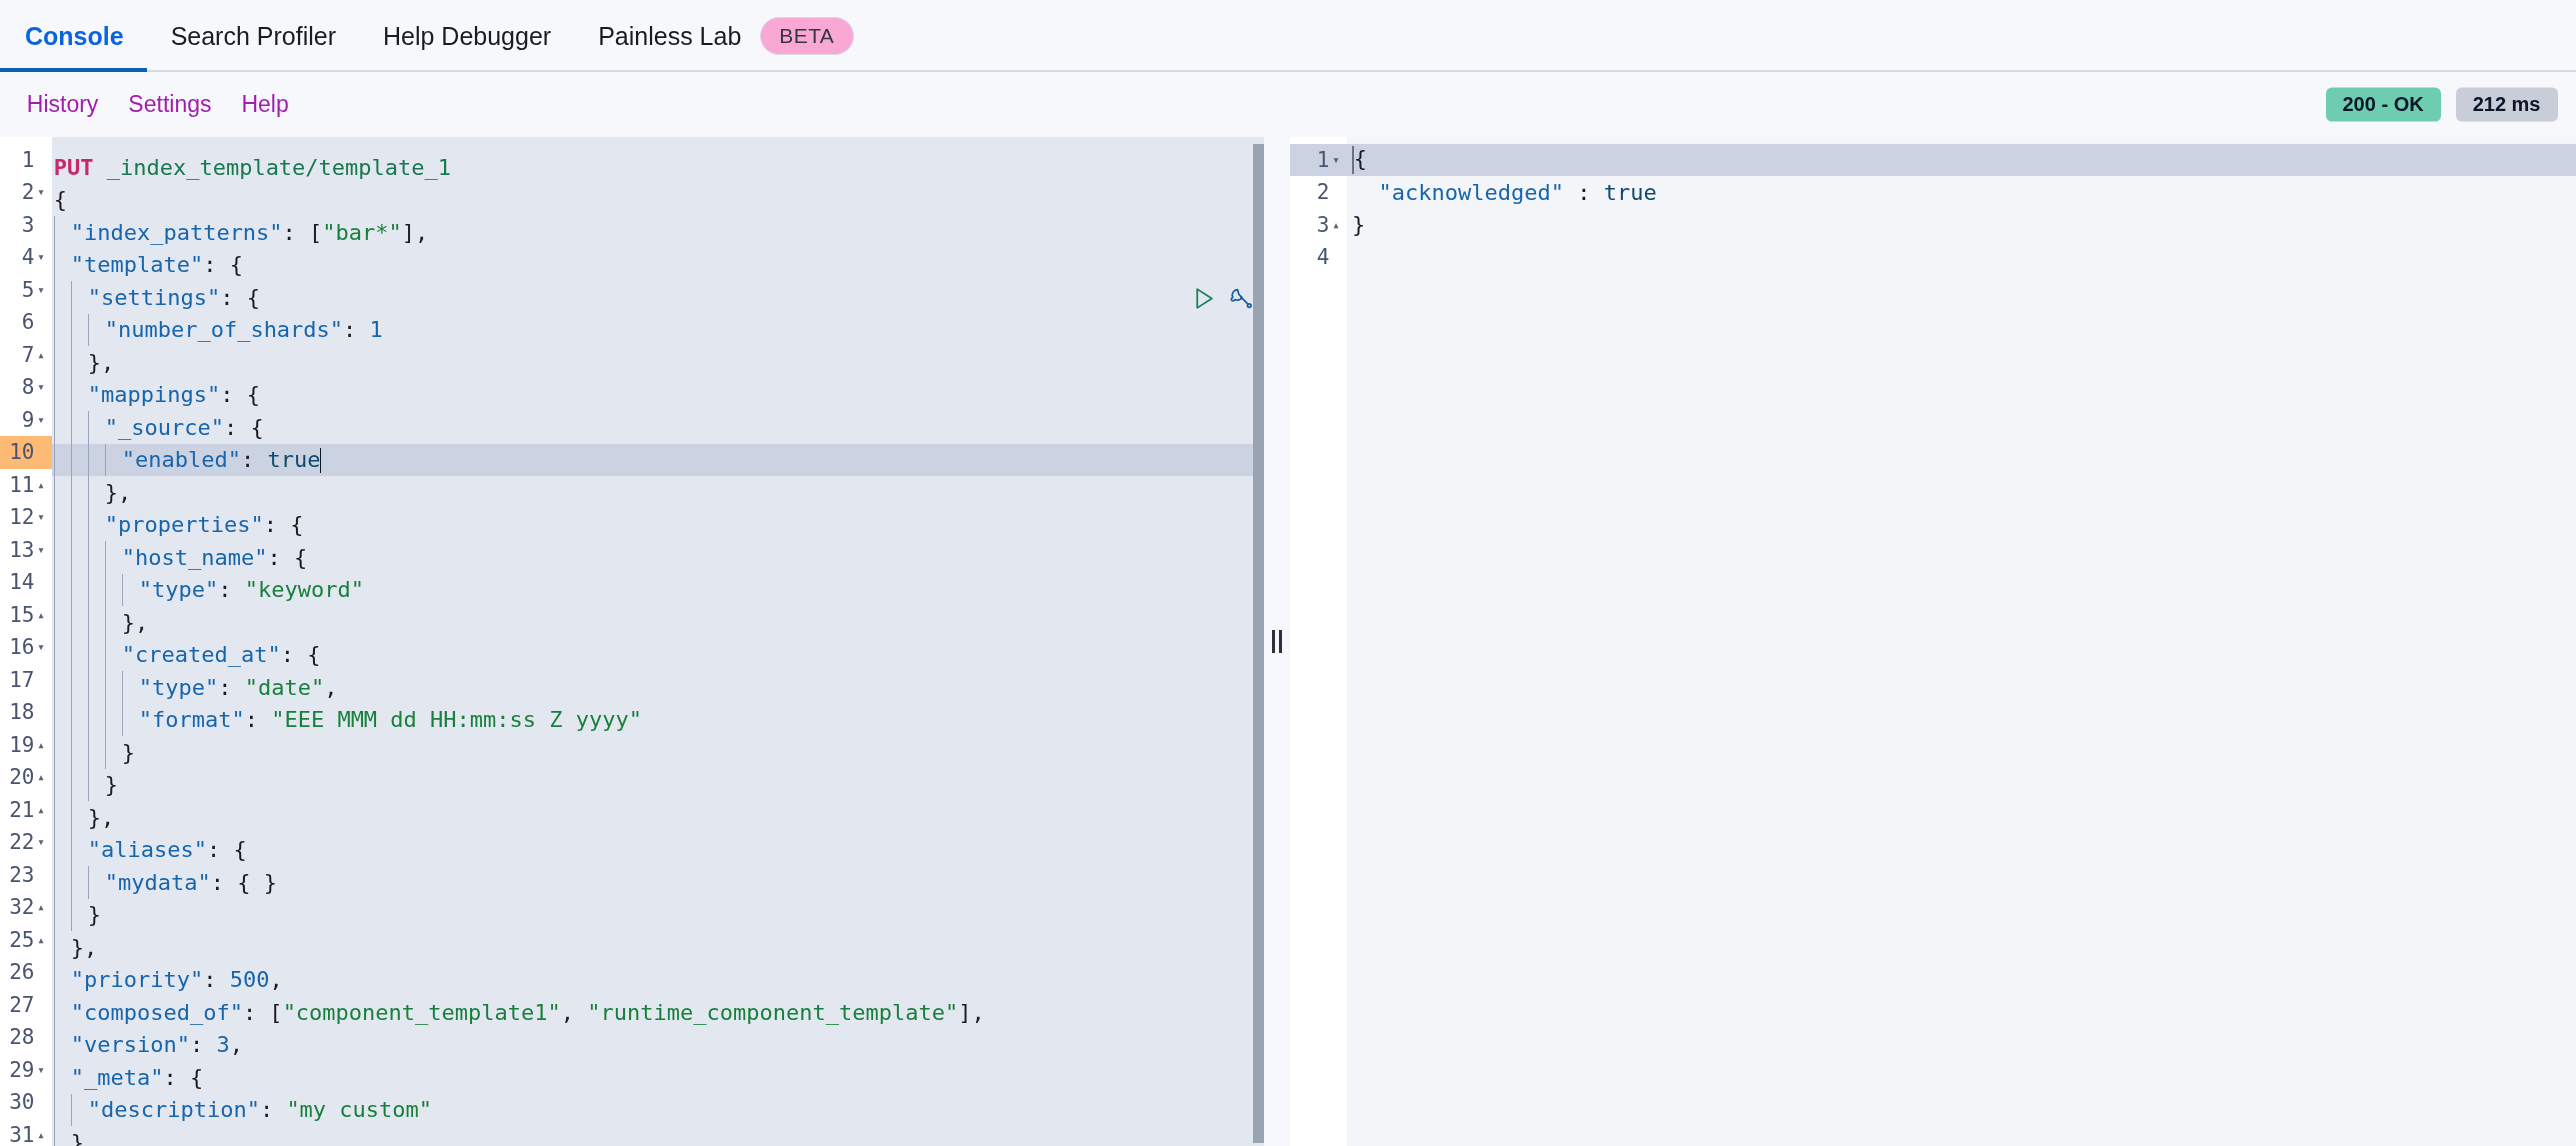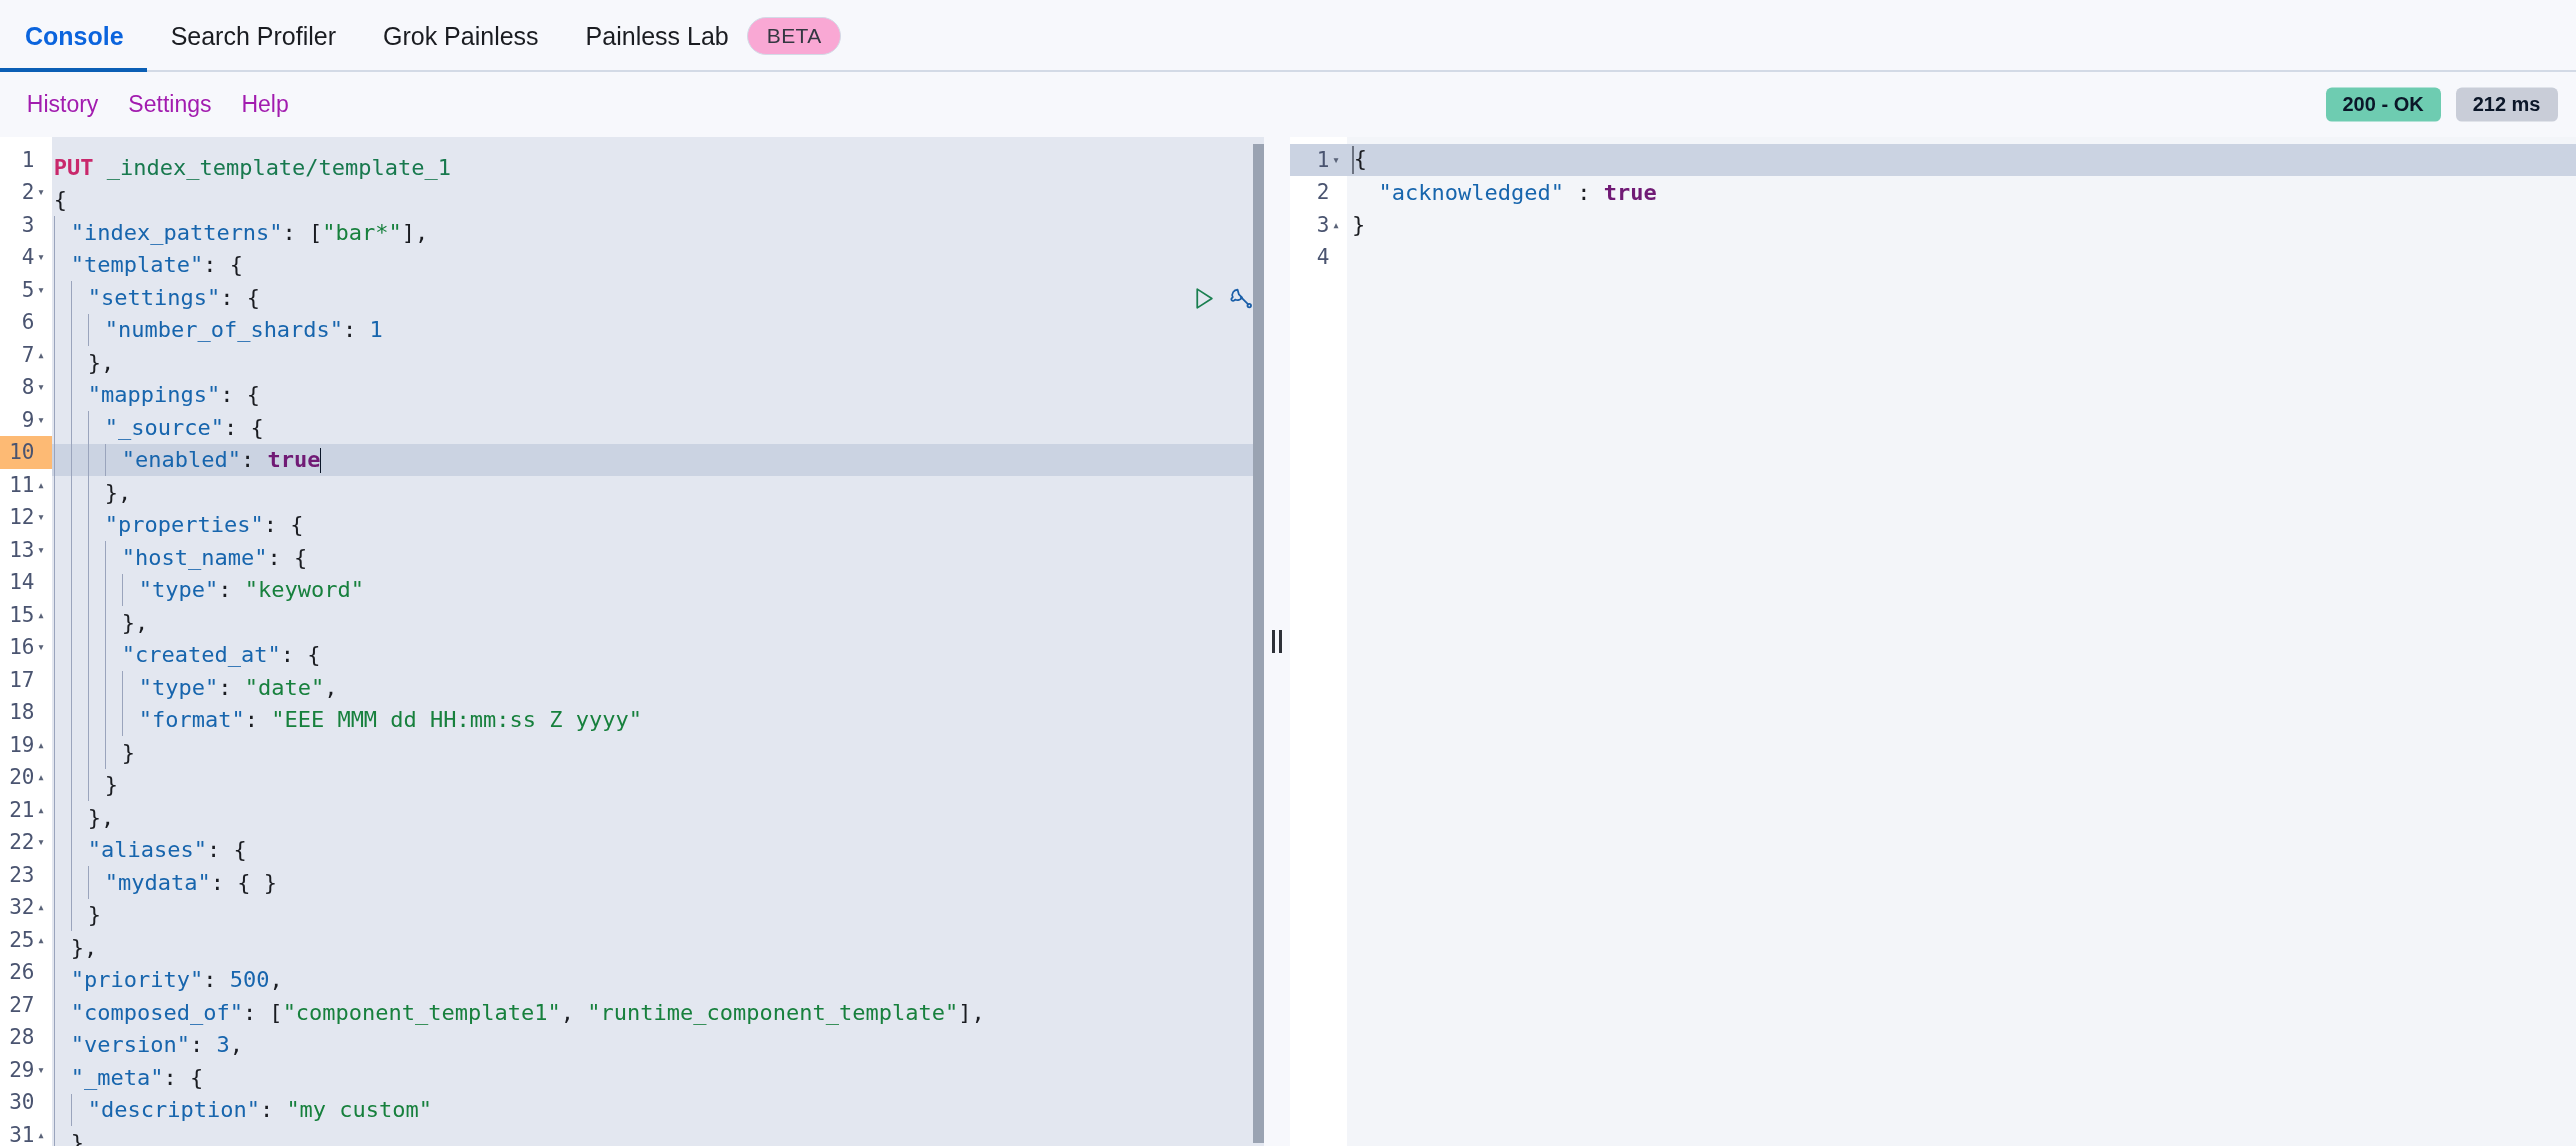--- a/index.html
+++ b/index.html
@@ -167,21 +167,21 @@
   
   .indents { position: absolute; left: 1.7px; top: 0; bottom: 0; display: flex; }
   .iguide { width: 17px; border-left: 1.3px solid #9AA4BC; height: 100%; }
   .ctext { position: relative; z-index: 2; }
 
   .tok-method { color: #C9286B; font-weight: 700; }
   .tok-url    { color: #18794E; }
   .tok-key    { color: #1765AD; }
   .tok-str    { color: #17803D; }
   .tok-num    { color: #1765AD; }
-  .tok-bool   { color: #701a75; font-weight: bold; }
+  .tok-bool   { color: #0c4a6e; }
   .tok-punct  { color: #1A1C21; }
 
   .caret {
     display: inline-block;
     width: 1.7px;
     height: 25px;
     background: #0B1628;
     vertical-align: middle;
     margin-left: -0.8px;
   }
@@ -287,21 +287,21 @@
 
 <div class="tabbar">
   <div class="tabbar-underline"></div>
   <div class="tab active">
     <span>Console</span>
   </div>
   <div class="tab">
     <span>Search Profiler</span>
   </div>
   <div class="tab">
-    <span>Grok Painless</span>
+    <span>Help Debugger</span>
   </div>
   <div class="tab">
     <span>Painless Lab</span>
     <span class="beta-badge">BETA</span>
   </div>
 </div>
 
 <div class="toolbar">
   <div class="toolbar-btn">History</div>
   <div class="toolbar-btn">Settings</div>

